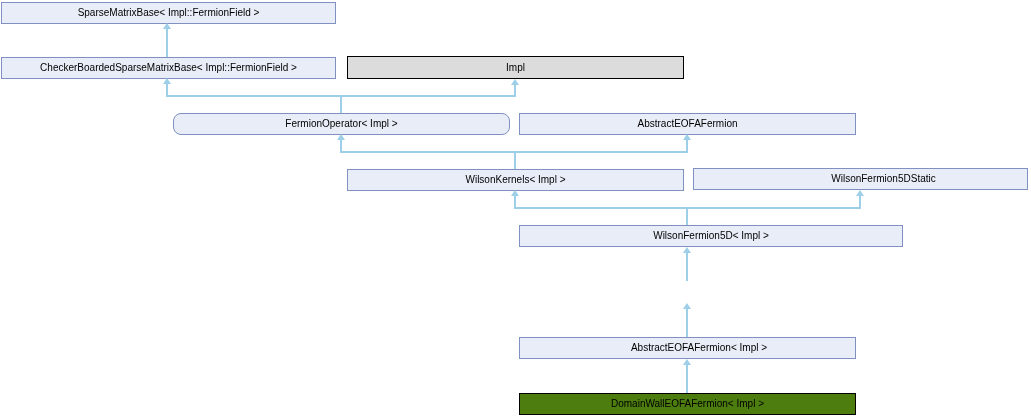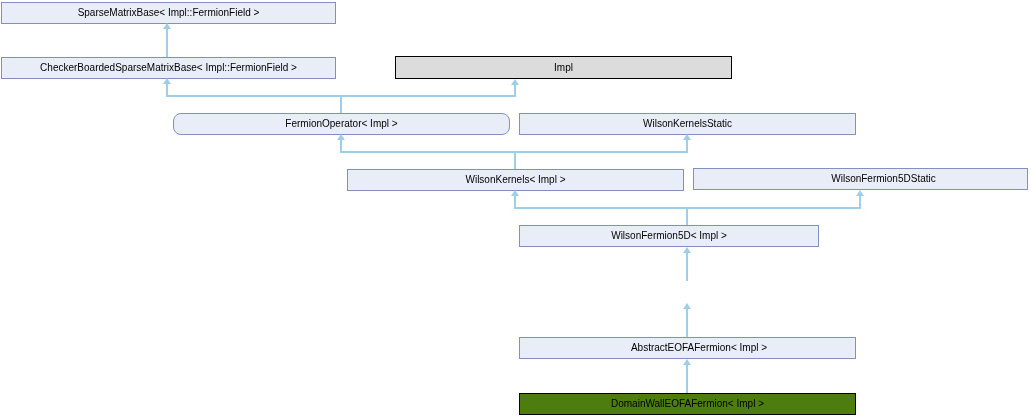--- a/index.html
+++ b/index.html
@@ -26,21 +26,20 @@
     justify-content: center;
     text-align: center;
     white-space: nowrap;
     background: #e9edf7;
     border: 1px solid #8090c0;
     line-height: 1;
   }
   .node.grey {
     background: #dcdcdc;
     border: 1px solid #000000;
-    margin-left: 48px;
   }
   .node.current {
     background: #4d7c0f;
     border: 1px solid #000000;
     font-weight: normal;
   }
   .edge-v {
     position: absolute;
     width: 1.5px;
     background: #9ecfe8;
@@ -63,26 +62,26 @@
 <body>
 
 <div id="canvas">
 
   <div class="node" style="left:1px; top:2px; width:335px;">SparseMatrixBase&lt; Impl::FermionField &gt;</div>
 
   <div class="node" style="left:1px; top:57px; width:335px;">CheckerBoardedSparseMatrixBase&lt; Impl::FermionField &gt;</div>
   <div class="node grey" style="left:347px; top:56px; width:337px; height:23px;">Impl</div>
 
   <div class="node" style="left:173px; top:113px; width:337px;border-radius:8px;">FermionOperator&lt; Impl &gt;</div>
-  <div class="node" style="left:519px; top:113px; width:337px;">WilsonKernelsStatic</div>
+  <div class="node" style="left:519px; top:113px; width:337px;">AbstractEOFAFermion</div>
 
   <div class="node" style="left:347px; top:169px; width:337px;">WilsonKernels&lt; Impl &gt;</div>
   <div class="node" style="left:693px; top:168px; width:335px;padding-left:46px;">WilsonFermion5DStatic</div>
 
-  <div class="node" style="left:519px; top:225px; width:300px;">WilsonFermion5D&lt; Impl &gt;</div>
+  <div class="node" style="left:519px; top:225px; width:384px;">WilsonFermion5D&lt; Impl &gt;</div>
 
 
   <div class="node" style="left:519px; top:337px; width:337px;padding-left:23px;">AbstractEOFAFermion&lt; Impl &gt;</div>
 
   <div class="node current" style="left:519px; top:393px; width:337px;">DomainWallEOFAFermion&lt; Impl &gt;</div>
 
   <div class="arrow-up" style="left:163px; top:23px;"></div>
   <div class="edge-v" style="left:166px; top:28px; height:29px;"></div>
 
   <div class="arrow-up" style="left:163px; top:78px;"></div>

